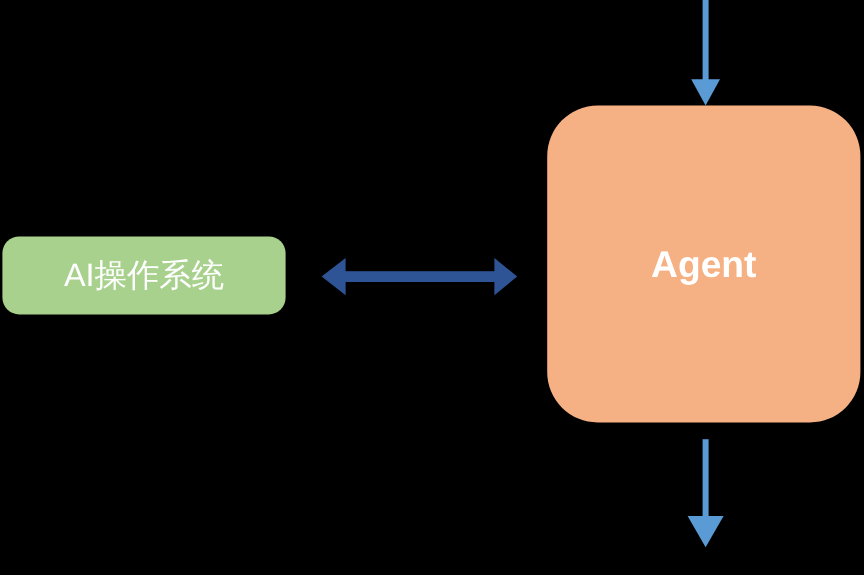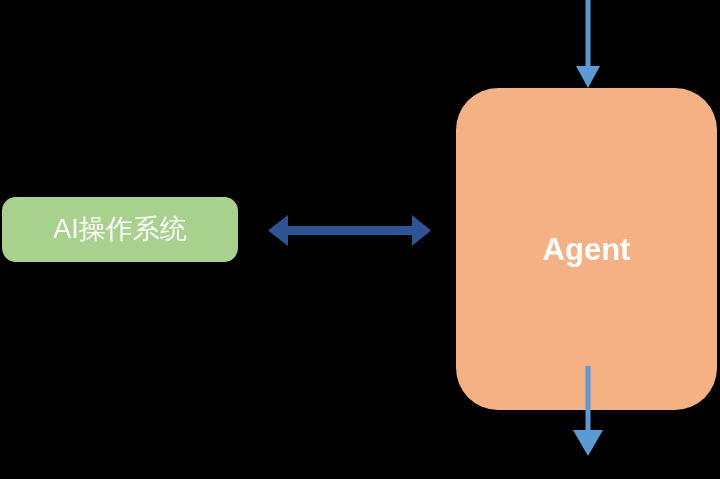--- a/index.html
+++ b/index.html
@@ -46,21 +46,21 @@
     font-size: 27px;
     font-weight: 400;
     letter-spacing: 0px;
     line-height: 1;
   }
 
   #node-agent {
     left: 456px;
     top: 88px;
     width: 261px;
-    height: 322px;
+    height: 264px;
     background: #f5b183;
     border-radius: 42px;
   }
   #node-agent .node-label {
     font-size: 31px;
     font-weight: bold;
     line-height: 1;
   }
 
   

